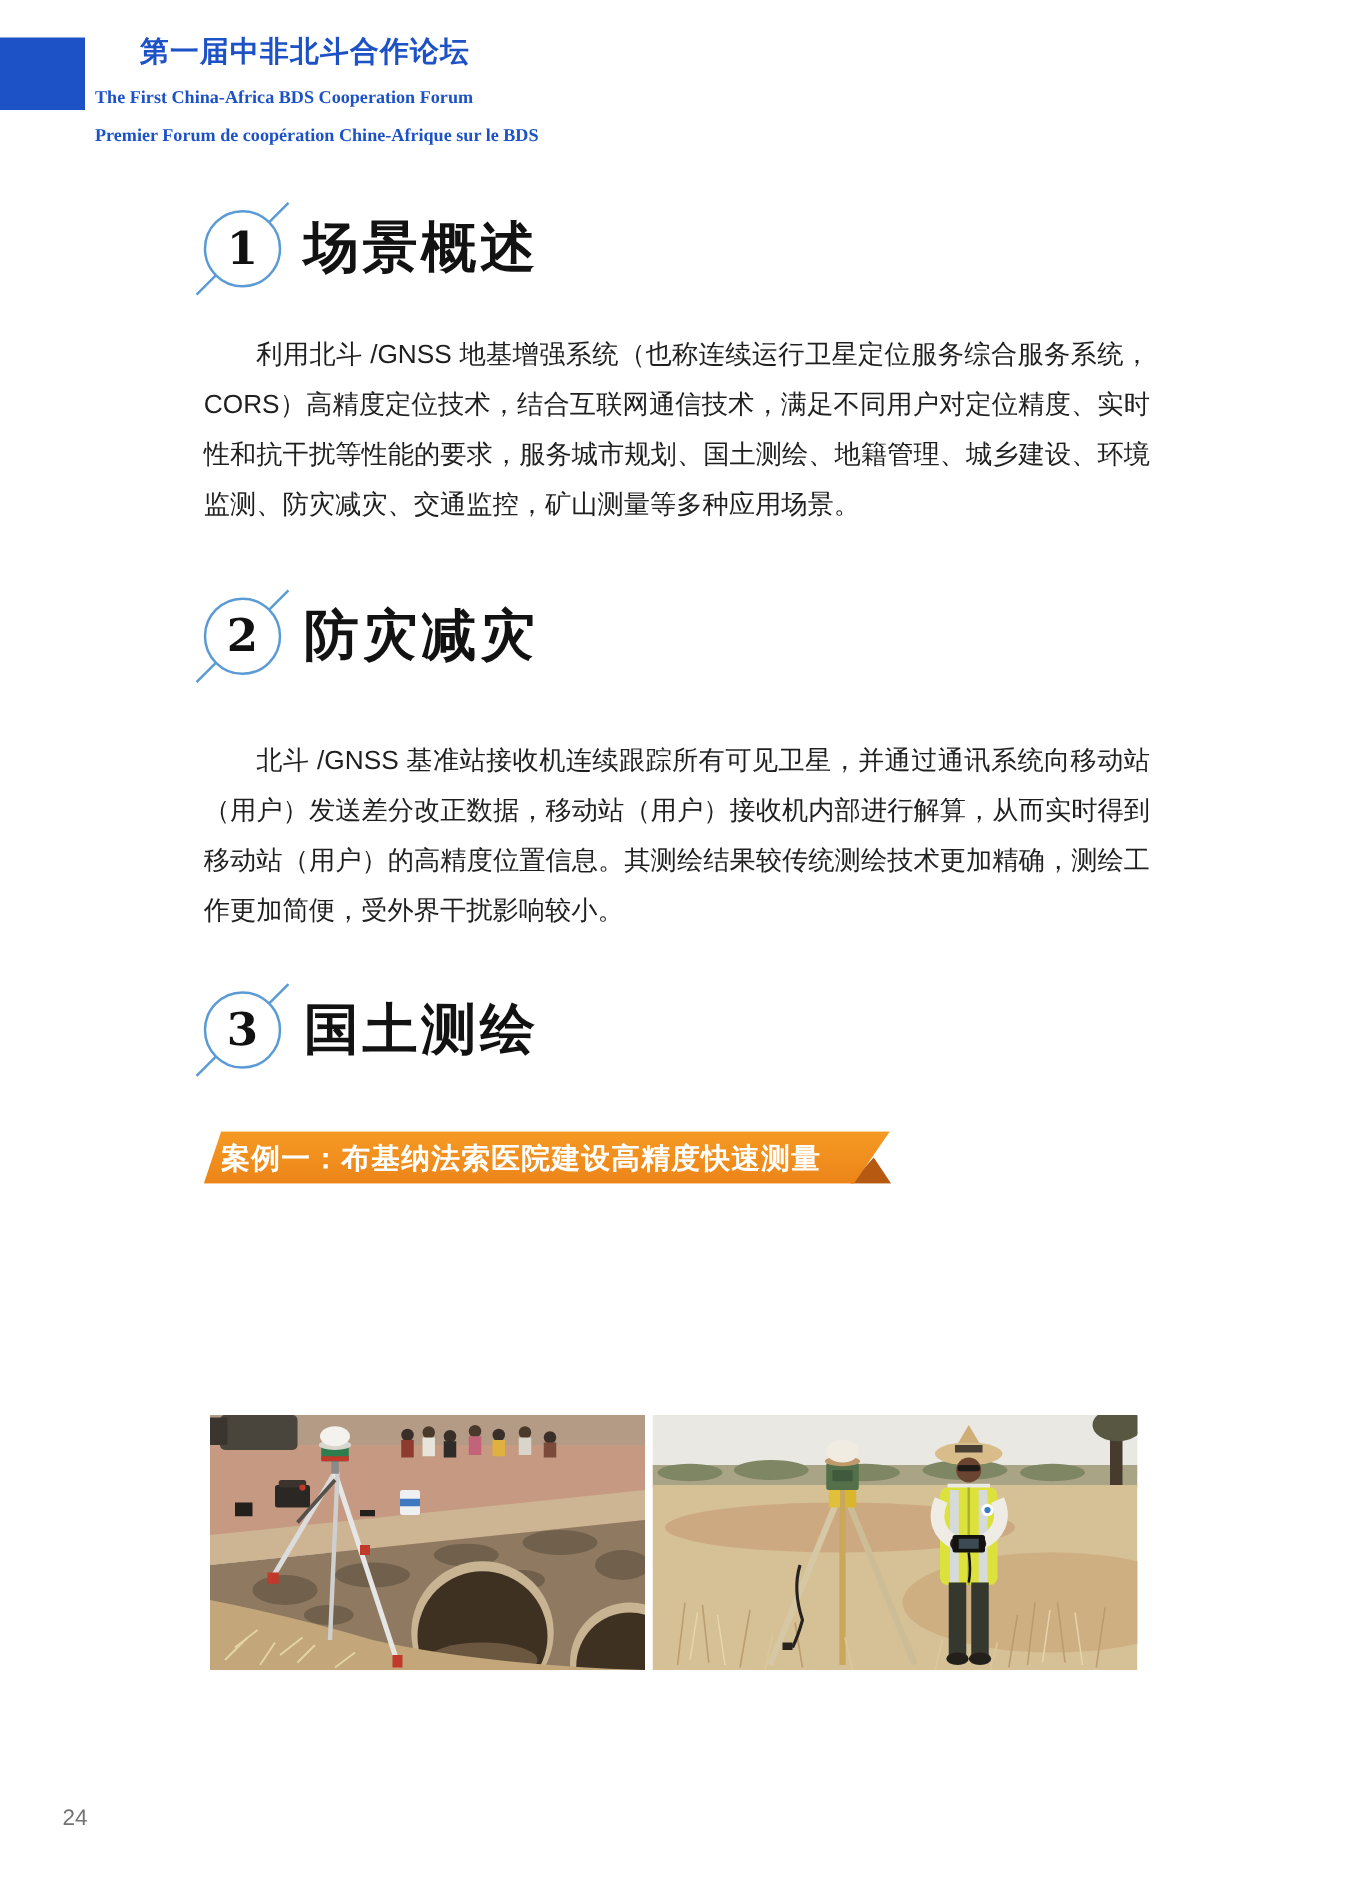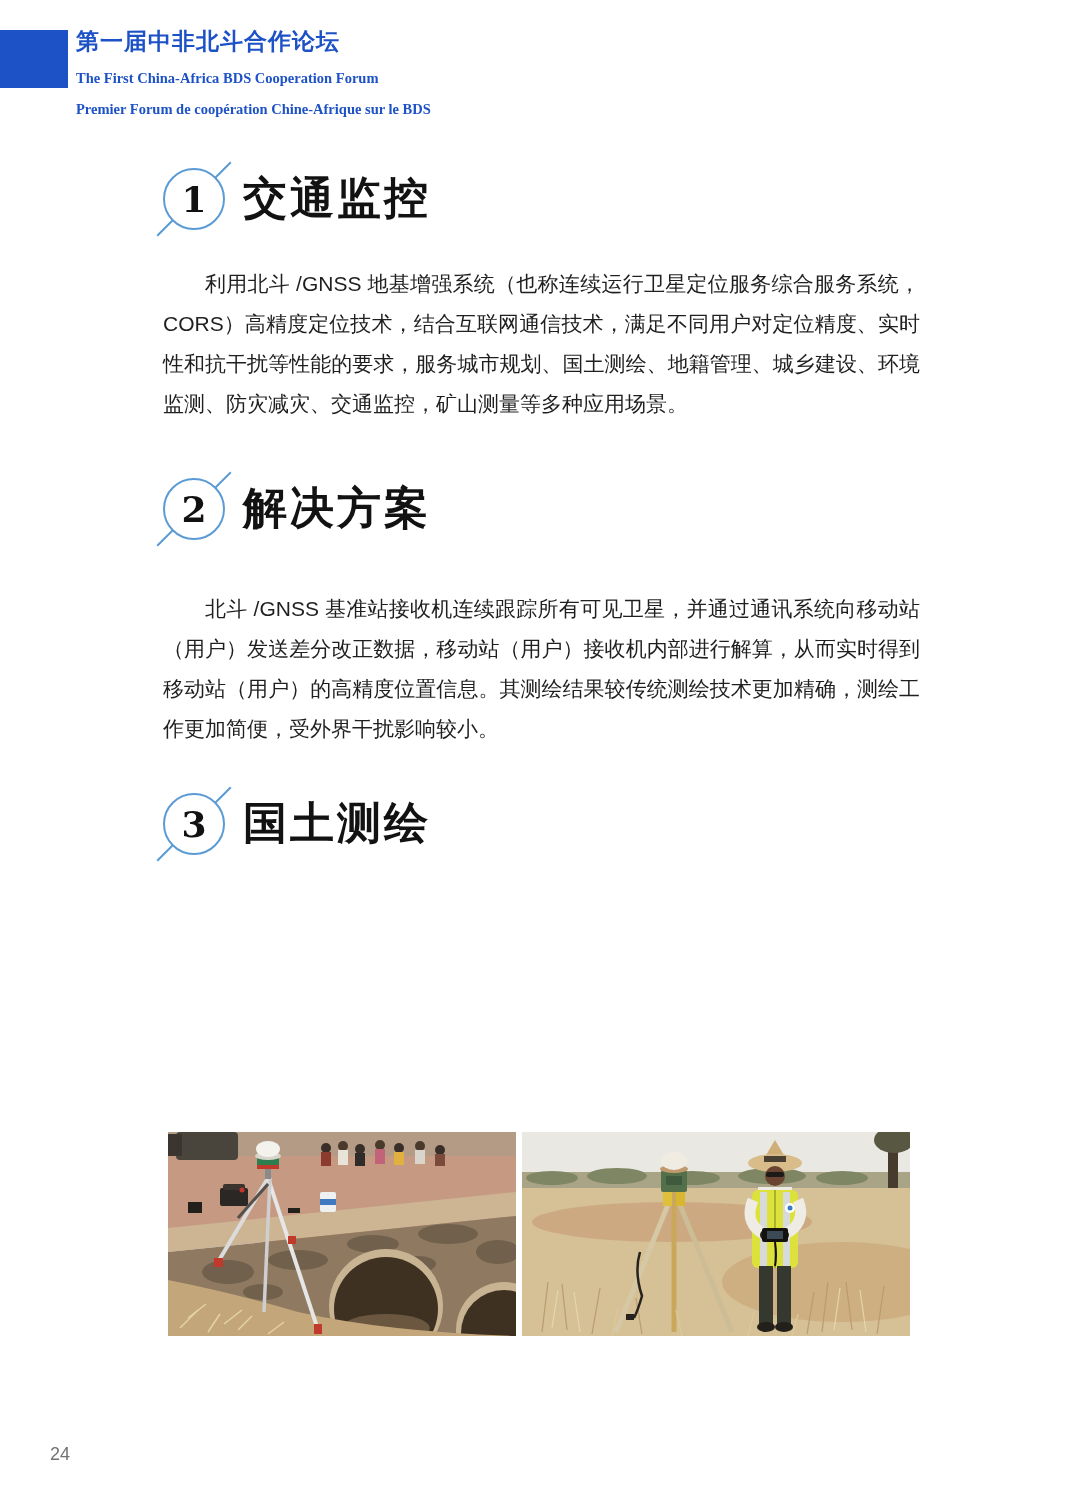--- a/index.html
+++ b/index.html
@@ -3,21 +3,21 @@
 <meta charset="utf-8">
 <style>
   html,body{margin:0;padding:0;background:#ffffff;}
   .page{
     position:relative;width:1080px;height:1506px;background:#ffffff;overflow:hidden;
     font-family:"Liberation Sans","DejaVu Sans",sans-serif;
   }
   
   .accent-square{position:absolute;left:0;top:30px;width:68px;height:58px;background:#1d52c6;}
   .hdr{position:absolute;left:76px;top:27px;color:#1d52c6;}
-  .h-zh{font-size:23px;font-weight:bold;letter-spacing:1px;line-height:28px;}
+  .h-zh{font-size:23px;font-weight:bold;letter-spacing:1px;line-height:28px;margin-left:36px;}
   .h-en,.h-fr{font-family:"Liberation Serif","DejaVu Serif",serif;font-weight:bold;font-size:14.5px;line-height:16px;margin-top:15px;}
   
   .sec-head{position:absolute;left:163px;display:flex;align-items:center;gap:18px;}
   .sec-badge{position:relative;width:62px;height:62px;flex:0 0 62px;}
   .diag{position:absolute;left:-21px;top:30px;width:104px;height:2px;background:#5b9bd5;transform:rotate(-45deg);}
   .circle{position:absolute;left:0;top:0;width:58px;height:58px;border:2px solid #5b9bd5;border-radius:50%;
     background:#ffffff;display:flex;align-items:center;justify-content:center;
     font-family:"DejaVu Serif","Liberation Serif",serif;font-size:36px;font-weight:600;color:#111;}
   .sec-title{margin:0;font-family:"Liberation Serif","DejaVu Serif",serif;font-weight:900;
     font-size:44px;letter-spacing:3px;color:#121212;line-height:62px;}
@@ -50,45 +50,50 @@
     <div class="h-fr">Premier Forum de coopération Chine-Afrique sur le BDS</div>
   </header>
 
   <div class="sec-head" style="top:168px">
     <div class="sec-badge">
       <div class="diag"></div>
       <div class="circle">
         <span>1</span>
       </div>
     </div>
-    <h2 class="sec-title">交通监控</h2>
+    <h2 class="sec-title">场景概述</h2>
   </div>
   <p class="body-para" style="top:264px">利用北斗 /GNSS 地基增强系统（也称连续运行卫星定位服务综合服务系统，CORS）高精度定位技术，结合互联网通信技术，满足不同用户对定位精度、实时性和抗干扰等性能的要求，服务城市规划、国土测绘、地籍管理、城乡建设、环境监测、防灾减灾、交通监控，矿山测量等多种应用场景。</p>
 
   <div class="sec-head" style="top:478px">
     <div class="sec-badge">
       <div class="diag"></div>
       <div class="circle">
         <span>2</span>
       </div>
     </div>
-    <h2 class="sec-title">解决方案</h2>
+    <h2 class="sec-title">防灾减灾</h2>
   </div>
   <p class="body-para" style="top:589px">北斗 /GNSS 基准站接收机连续跟踪所有可见卫星，并通过通讯系统向移动站（用户）发送差分改正数据，移动站（用户）接收机内部进行解算，从而实时得到移动站（用户）的高精度位置信息。其测绘结果较传统测绘技术更加精确，测绘工作更加简便，受外界干扰影响较小。</p>
 
   <div class="sec-head" style="top:793px">
     <div class="sec-badge">
       <div class="diag"></div>
       <div class="circle">
         <span>3</span>
       </div>
     </div>
     <h2 class="sec-title">国土测绘</h2>
   </div>
 
+  <div class="case-banner">
+    <div class="banner-fold"></div>
+    <div class="banner-band"></div>
+    <div class="banner-text">案例一：布基纳法索医院建设高精度快速测量</div>
+  </div>
 
 
   <div class="photo" style="left:168px;width:348px">
     <svg width="348" height="204" viewBox="0 0 348 204">
       <rect x="0" y="0" width="348" height="110" fill="#c69a82"></rect>
       <rect x="0" y="0" width="348" height="24" fill="#b49b85"></rect>
       <rect x="8" y="0" width="62" height="28" rx="4" fill="#49443c"></rect>
       <rect x="0" y="2" width="14" height="22" fill="#3a352f"></rect>
       <g>
         <circle cx="158" cy="16" r="5" fill="#3a2f28"></circle>

